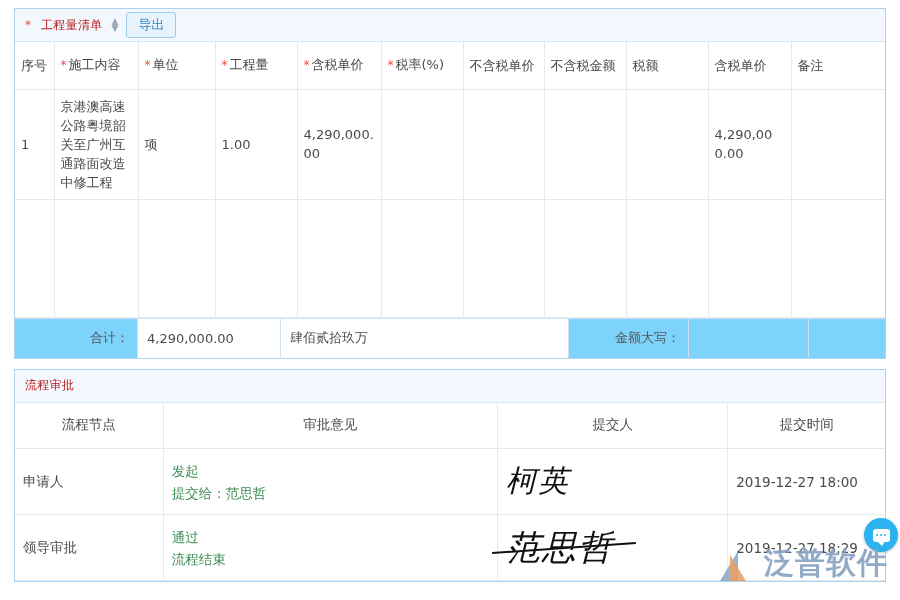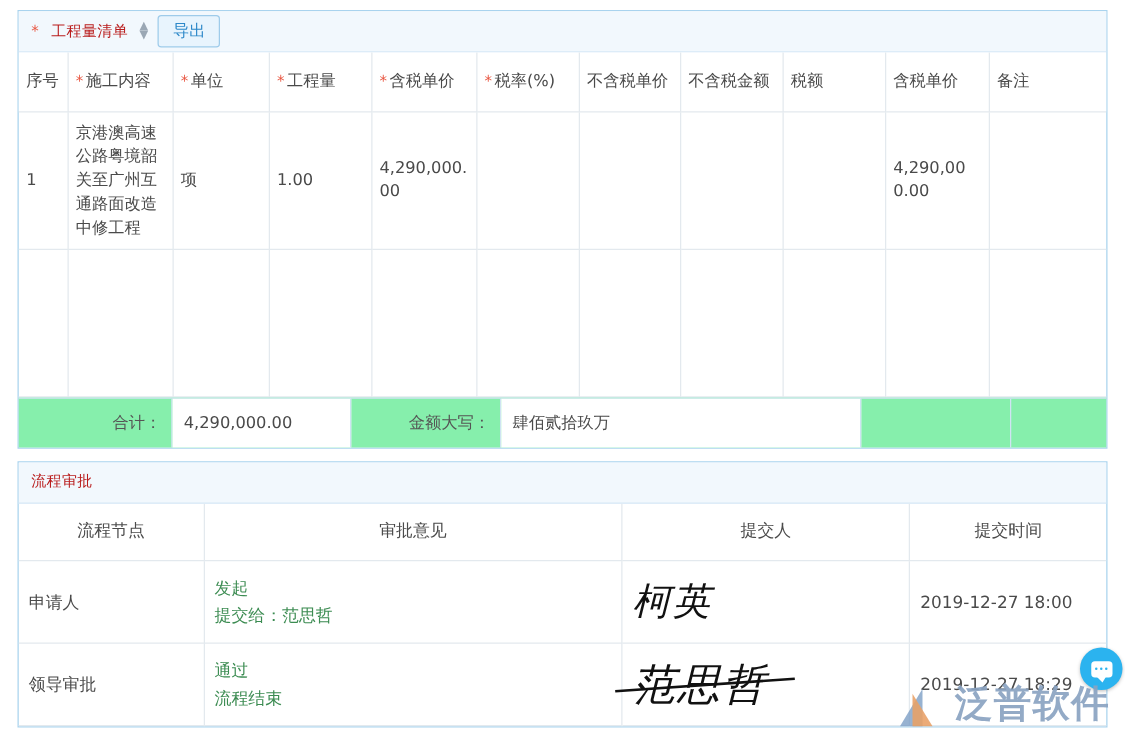--- a/index.html
+++ b/index.html
@@ -58,21 +58,21 @@
   table.grid th { height: 47px; font-size: 13px; background:#fff; }
   table.grid th:last-child, table.grid td:last-child { border-right: none; }
   table.grid td.content { text-align: left; line-height: 19px; }
   .rowbody td { height: 110px; vertical-align: middle; }
   .blankrow td { height: 118px; border-bottom: none; }
 
   
   .summary {
     display: flex; align-items: stretch;
     height: 40px;
-    background: #86efac;
+    background: #7dd3fc;
     border-top: 1px solid #cfe3f2;
   }
   .sum-cell { display:flex; align-items:center; border-right: 1px solid #cfe3f2; }
   .sum-label { justify-content: flex-end; padding-right: 8px; color:#555; font-size:13px; }
   .sum-field { padding-left: 9px; background:#fff; color:#4a4a4a; font-size:13px; }
   .sum-cell:last-child { border-right: none; }
 
   
   .panel2 { margin-top: 10px; }
   .panel2 .panel-head { justify-content: flex-start; }
@@ -214,22 +214,22 @@
           <td></td>
             <td></td>
           <td></td>
         </tr>
       </tbody>
     </table>
 
     <div class="summary">
       <div class="sum-cell sum-label" style="width:123px">合计：</div>
       <div class="sum-cell sum-field" style="width:143px">4,290,000.00</div>
+      <div class="sum-cell sum-field" style="width:288px">肆佰贰拾玖万</div>
       <div class="sum-cell sum-label" style="width:120px">金额大写：</div>
-      <div class="sum-cell sum-field" style="width:288px">肆佰贰拾玖万</div>
       <div class="sum-cell" style="width:120px"></div>
       <div class="sum-cell" style="flex:1"></div>
     </div>
   </div>
 
   <div class="panel panel2">
     <div class="panel-head">
       <span class="panel-title">流程审批</span>
     </div>
 

